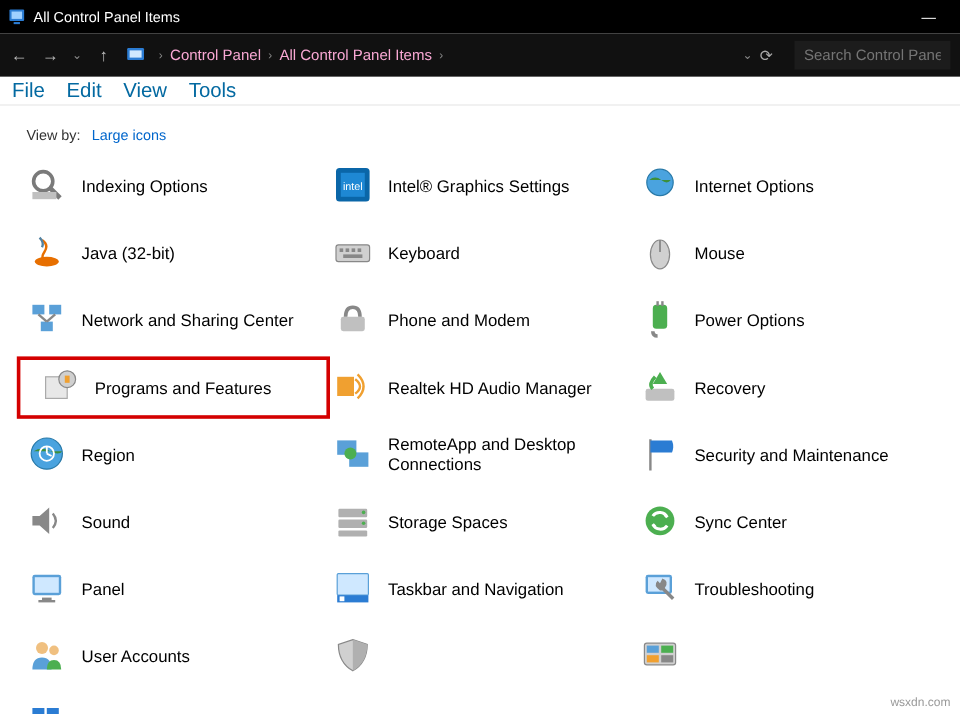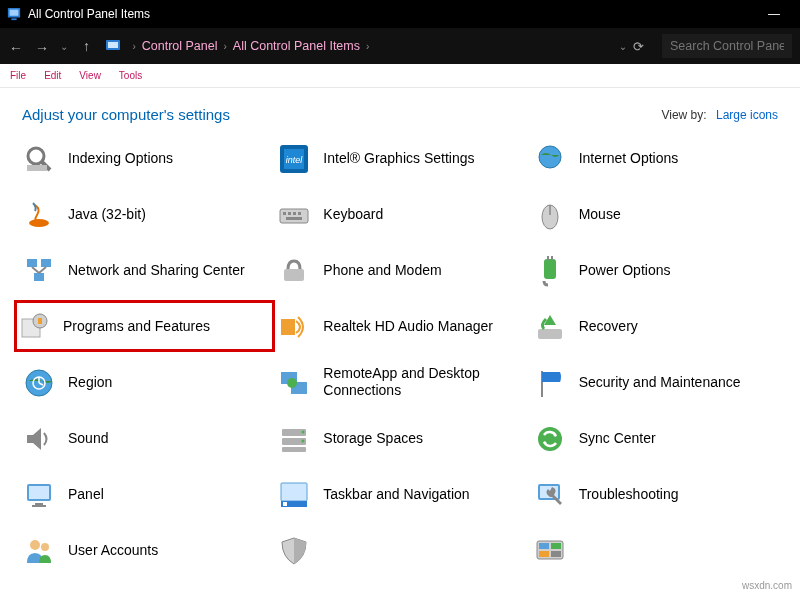--- a/index.html
+++ b/index.html
@@ -13,33 +13,33 @@
   .navbar { background: #111; color: #ccc; height: 36px; display: flex; align-items: center; padding: 0 8px; gap: 10px; }
   .nav-arrow { color: #bbb; font-size: 14px; width: 16px; text-align: center; }
   .nav-chevron { color: #888; font-size: 10px; }
   .loc-icon { width: 18px; height: 18px; display: inline-flex; align-items: center; justify-content: center; }
   .breadcrumbs { display: flex; align-items: center; gap: 6px; font-size: 12.5px; color: #ddd; flex: 1; }
   .breadcrumbs .crumb { color: #f9a8d4; }
   .breadcrumbs .sep { color: #888; font-size: 10px; }
   .refresh { color: #aaa; font-size: 13px; margin-right: 8px; }
   .searchbox { background: #1c1c1c; color: #888; font-size: 12.5px; padding: 4px 8px; width: 130px; height: 24px; border: none; }
 
-  .menubar { background: #fff; height: 24px; display: flex; align-items: center; gap: 18px; padding: 0 10px; font-size: 10px; color: #be185d; border-bottom: 1px solid #e8e8e8; }
+  .menubar { background: #fff; height: 24px; display: flex; align-items: center; gap: 18px; padding: 0 10px; font-size: 17px; color: #0369a1; border-bottom: 1px solid #e8e8e8; }
 
   .content { padding: 18px 22px 0 22px; }
   .header-row { display: flex; align-items: center; margin-bottom: 18px; }
   .header-row h1 { color: #0066b3; font-weight: 400; font-size: 15px; flex: 1; }
   .viewby { font-size: 12px; color: #333; }
   .viewby .val { color: #0066cc; margin-left: 6px; }
 
   .grid { display: grid; grid-template-columns: 1fr 1fr 1fr; column-gap: 10px; row-gap: 22px; }
   .item { display: flex; align-items: center; gap: 12px; cursor: pointer; }
-  .item .ico { width: 34px; height: 34px; flex-shrink: 0; display: flex; align-items: flex-end; justify-content: center; font-style: italic; }
+  .item .ico { width: 34px; height: 34px; flex-shrink: 0; display: flex; align-items: flex-start; justify-content: center; }
   .item .label { color: #000000; font-size: 14px; line-height: 1.2; }
-  .item.highlight { border: 3px solid #d40000; padding: 6px 0; margin: -9px -8px; }
+  .item.highlight { border: 3px solid #d40000; padding: 6px 16px; margin: -9px -8px; }
 
   .watermark { position: absolute; bottom: 4px; right: 8px; font-size: 10px; color: #999; }
 </style>
 </head>
 <body>
 
 <div class="titlebar">
   <span class="sys-icon">
     <svg width="14" height="14" viewBox="0 0 16 16">
         <rect x="1" y="1" width="14" height="11" rx="1" fill="#2b7cd3"></rect>
@@ -78,21 +78,20 @@
 
 <div class="menubar">
   <span>File</span>
   <span>Edit</span>
   <span>View</span>
   <span>Tools</span>
 </div>
 
 <div class="content">
   <div class="header-row">
-    <h1>Adjust your computer's settings</h1>
     <span class="viewby">
       <span>View by:</span>
       <span class="val">Large icons</span>
     </span>
   </div>
 
   <div class="grid">
 
     <div class="item">
       <span class="ico">

